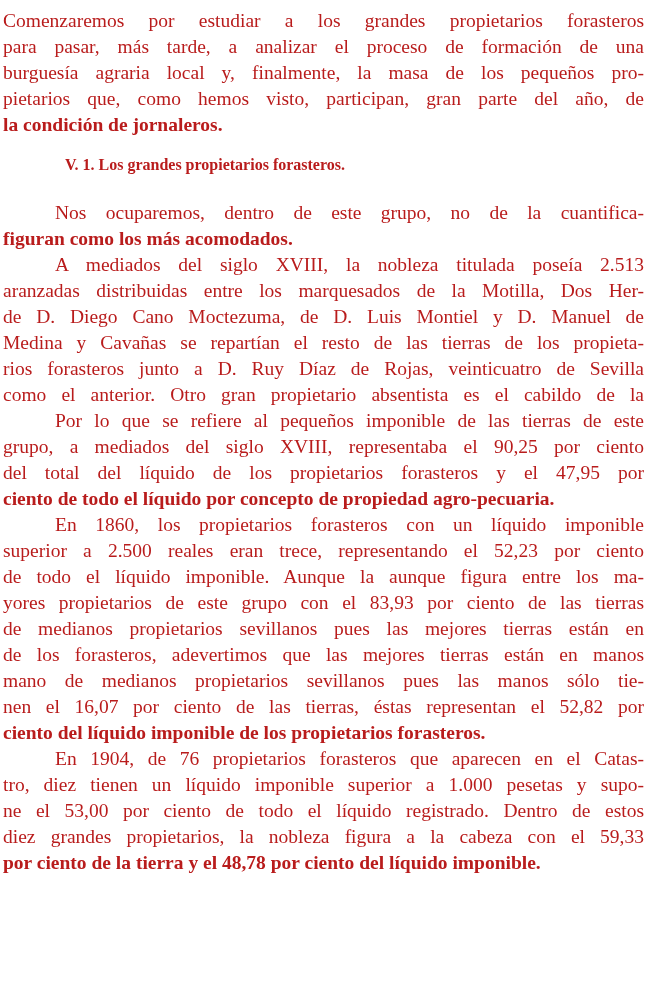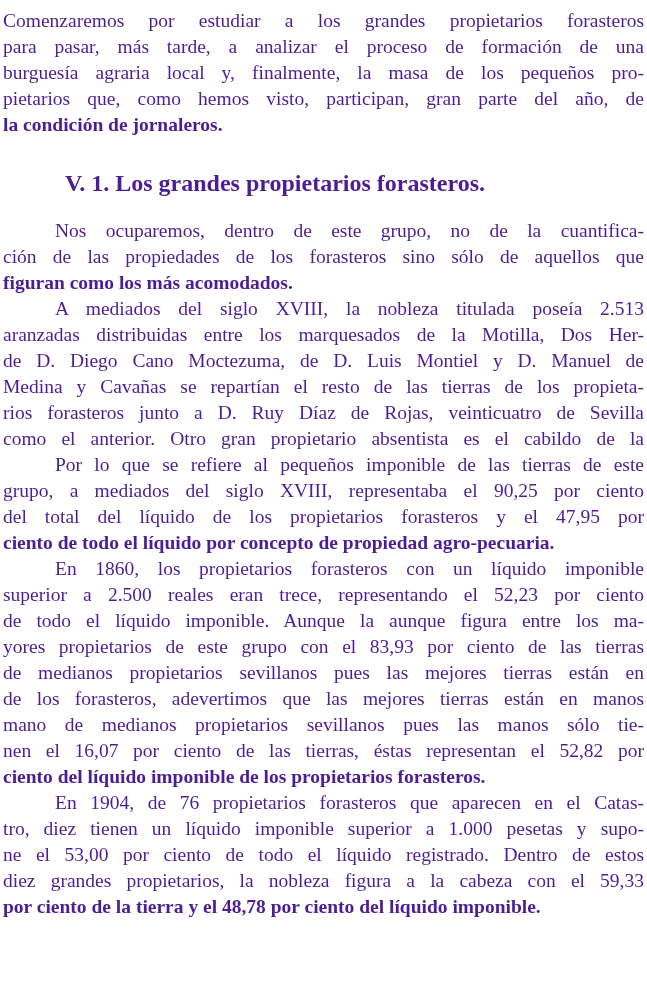--- a/index.html
+++ b/index.html
@@ -6,21 +6,21 @@
     margin: 0;
     padding: 0;
     background: #ffffff;
   }
   .book-page {
     position: relative;
     width: 647px;
     height: 984px;
     box-sizing: border-box;
     background: #ffffff;
-    color: #4c1d95;
+    color: #b91c1c;
     font-family: "Liberation Serif", "DejaVu Serif", serif;
     font-size: 19.5px;
     line-height: 26px;
     padding: 8px 3px 0 3px;
     overflow: hidden;
   }
   .paragraph {
     margin: 0;
   }
   .line {
@@ -32,42 +32,41 @@
   }
   .line.last {
     text-align-last: left;
     font-weight: bold;
   }
   .line.indent {
     padding-left: 52px;
   }
   .heading {
     font-weight: bold;
-    font-size: 24px;
-    margin: 32px 0 22px 0;
+    font-size: 16px;
+    margin: 14px 0 22px 0;
     padding-left: 62px;
     line-height: 26px;
   }
 </style>
 </head>
 <body>
 
 <div class="book-page">
   <div>
       <div class="paragraph">
         <div class="line">Comenzaremos por estudiar a los grandes propietarios forasteros</div>
         <div class="line">para pasar, más tarde, a analizar el proceso de formación de una</div>
         <div class="line">burguesía agraria local y, finalmente, la masa de los pequeños pro-</div>
         <div class="line">pietarios que, como hemos visto, participan, gran parte del año, de</div>
         <div class="line last">la condición de jornaleros.</div>
       </div>
       <div class="heading">V. 1. Los grandes propietarios forasteros.</div>
       <div class="paragraph">
         <div class="line indent">Nos ocuparemos, dentro de este grupo, no de la cuantifica-</div>
-        <div class="line">ción de las propiedades de los forasteros sino sólo de aquellos que</div>
         <div class="line last">figuran como los más acomodados.</div>
       </div>
       <div class="paragraph">
         <div class="line indent">A mediados del siglo XVIII, la nobleza titulada poseía 2.513</div>
         <div class="line">aranzadas distribuidas entre los marquesados de la Motilla, Dos Her-</div>
         <div class="line">de D. Diego Cano Moctezuma, de D. Luis Montiel y D. Manuel de</div>
         <div class="line">Medina y Cavañas se repartían el resto de las tierras de los propieta-</div>
         <div class="line">rios forasteros junto a D. Ruy Díaz de Rojas, veinticuatro de Sevilla</div>
         <div class="line">como el anterior. Otro gran propietario absentista es el cabildo de la</div>
       </div>

